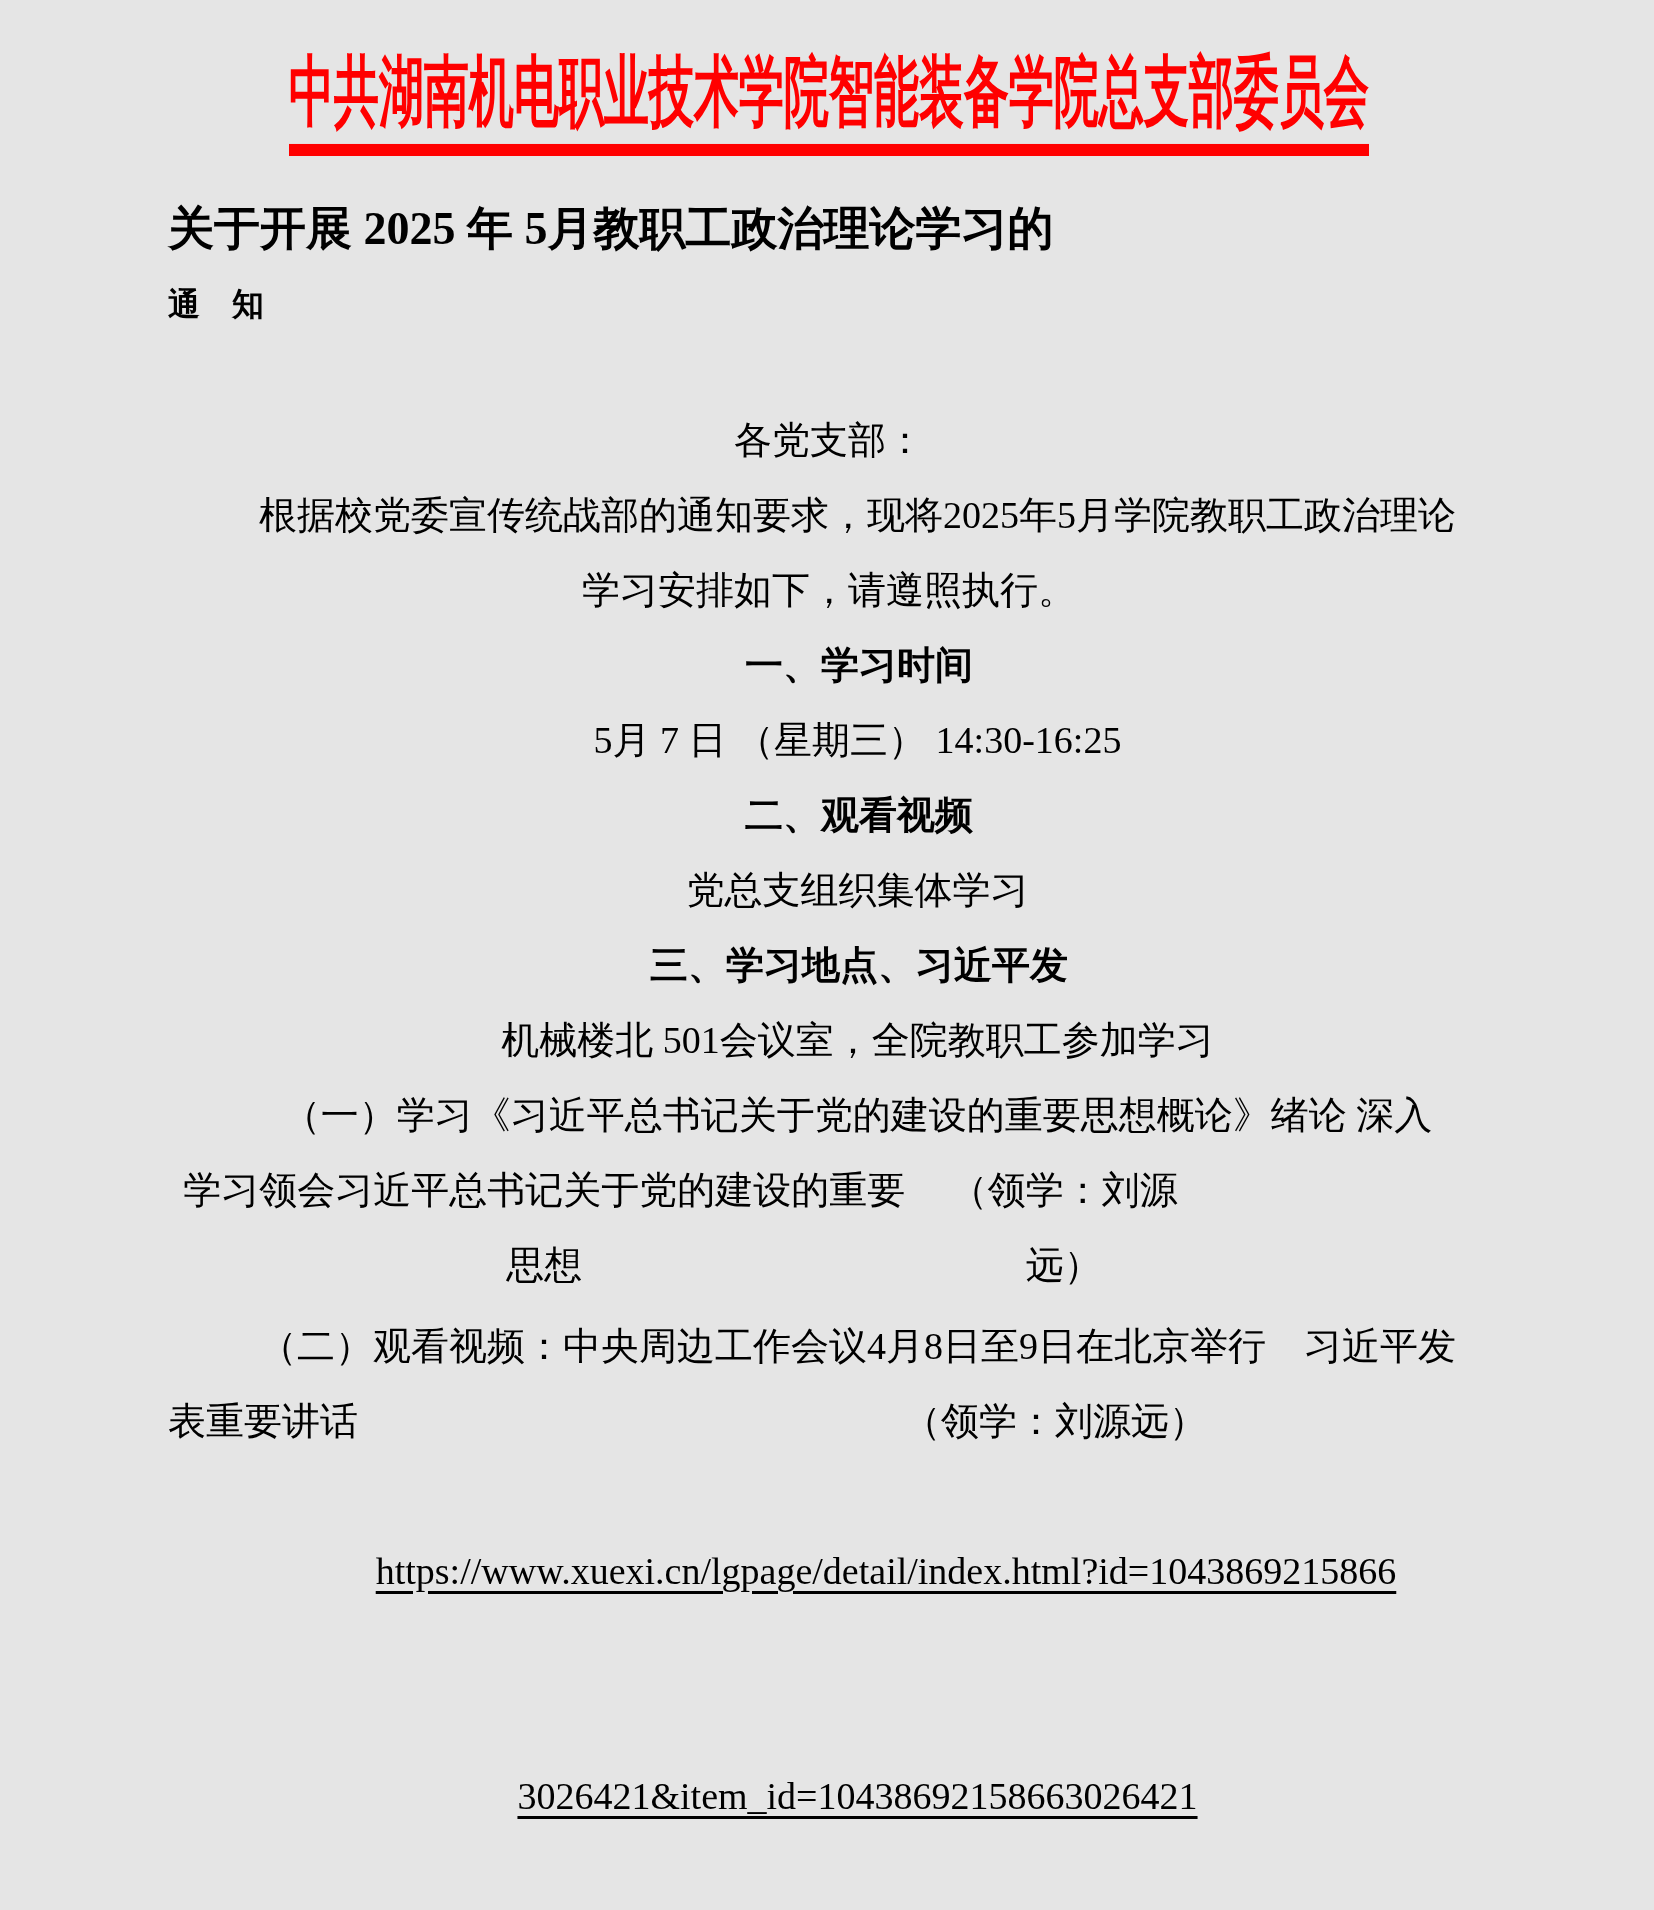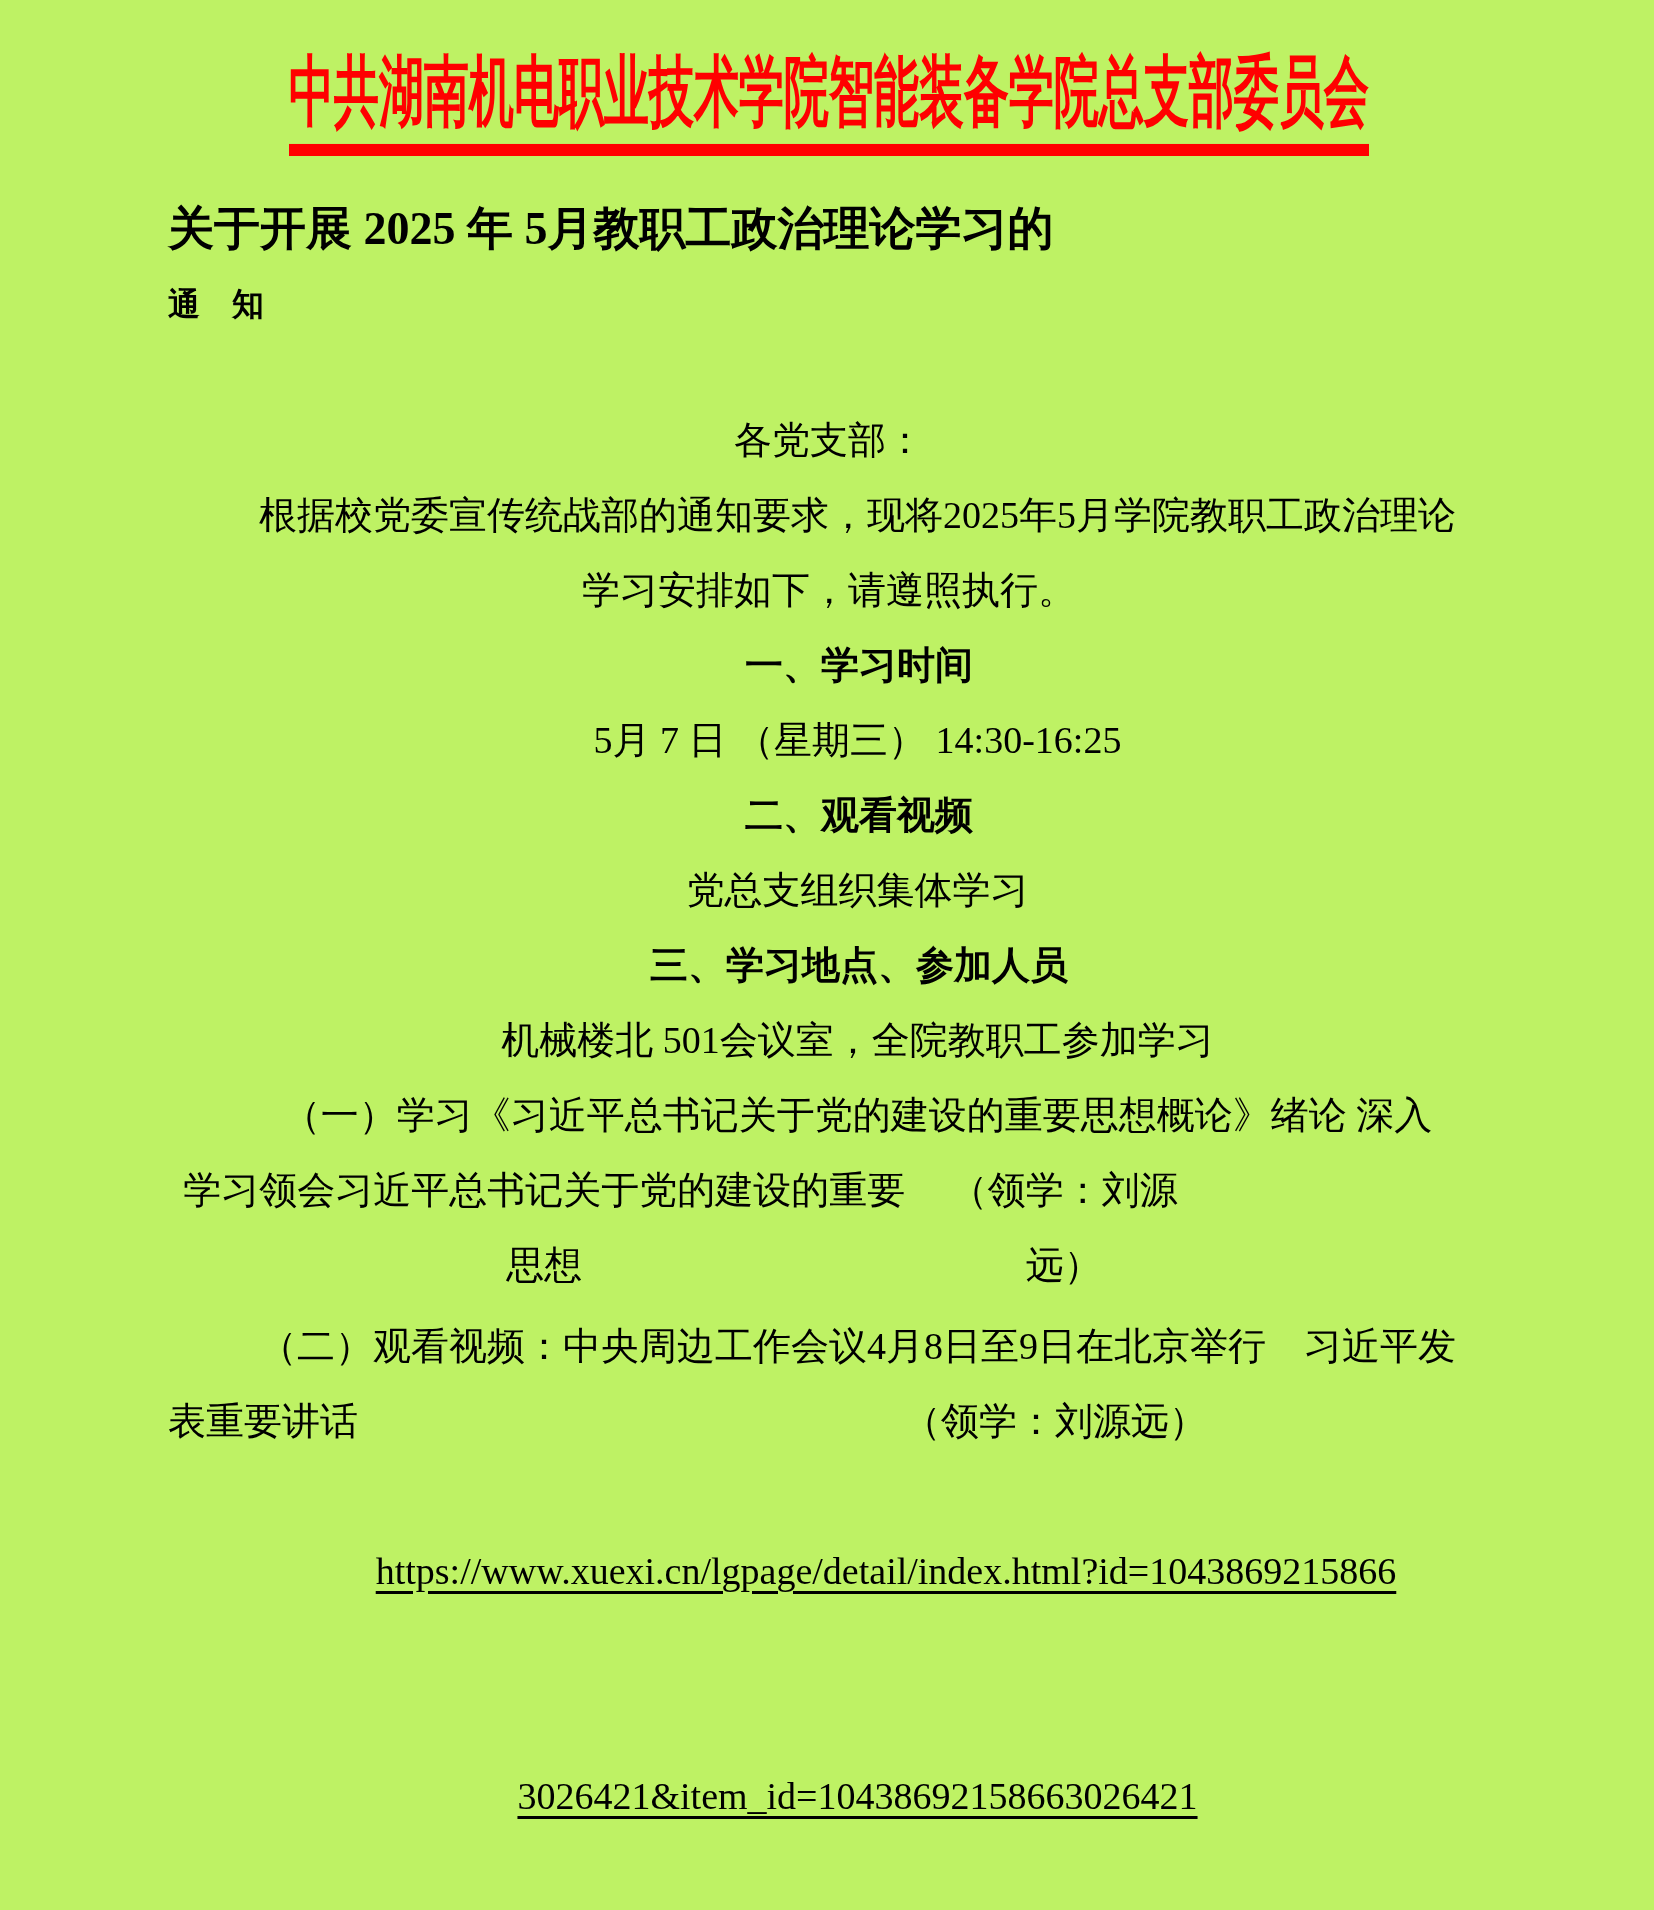--- a/index.html
+++ b/index.html
@@ -2,21 +2,21 @@
 <html lang="zh"><head>
 <meta charset="utf-8">
 <style>
   * { margin: 0; padding: 0; box-sizing: border-box; }
   html, body { background: #ffffff; }
   .page {
     position: relative;
     width: 1654px;
     height: 1910px;
     margin: 0 auto;
-    background: #bef264;
+    background: #e5e5e5;
     color: #000000;
     font-family: "Liberation Serif", "DejaVu Serif", serif;
     overflow: hidden;
     padding: 0 164px 0 168px;
   }
   
   .org-header {
     margin-top: 96px;
     text-align: center;
   }
@@ -101,21 +101,21 @@
 
     <div class="line indent-1">根据校党委宣传统战部的通知要求，现将2025年5月学院教职工政治理论</div>
     <div class="line">学习安排如下，请遵照执行。</div>
 
     <div class="line heading">一、学习时间</div>
     <div class="line indent-1">5月 7 日 （星期三） 14:30-16:25</div>
 
     <div class="line heading">二、观看视频</div>
     <div class="line indent-1">党总支组织集体学习</div>
 
-    <div class="line heading">三、学习地点、参加人员</div>
+    <div class="line heading">三、学习地点、习近平发</div>
     <div class="line indent-1">机械楼北 501会议室，全院教职工参加学习</div>
 
 
     <div class="line indent-1">（一）学习《习近平总书记关于党的建设的重要思想概论》绪论 深入</div>
     <div class="line leader-line">
       <span>学习领会习近平总书记关于党的建设的重要思想</span>
       <span>（领学：刘源远）</span>
     </div>
 
     <div class="line indent-1 gap-before">（二）观看视频：中央周边工作会议4月8日至9日在北京举行　习近平发</div>

